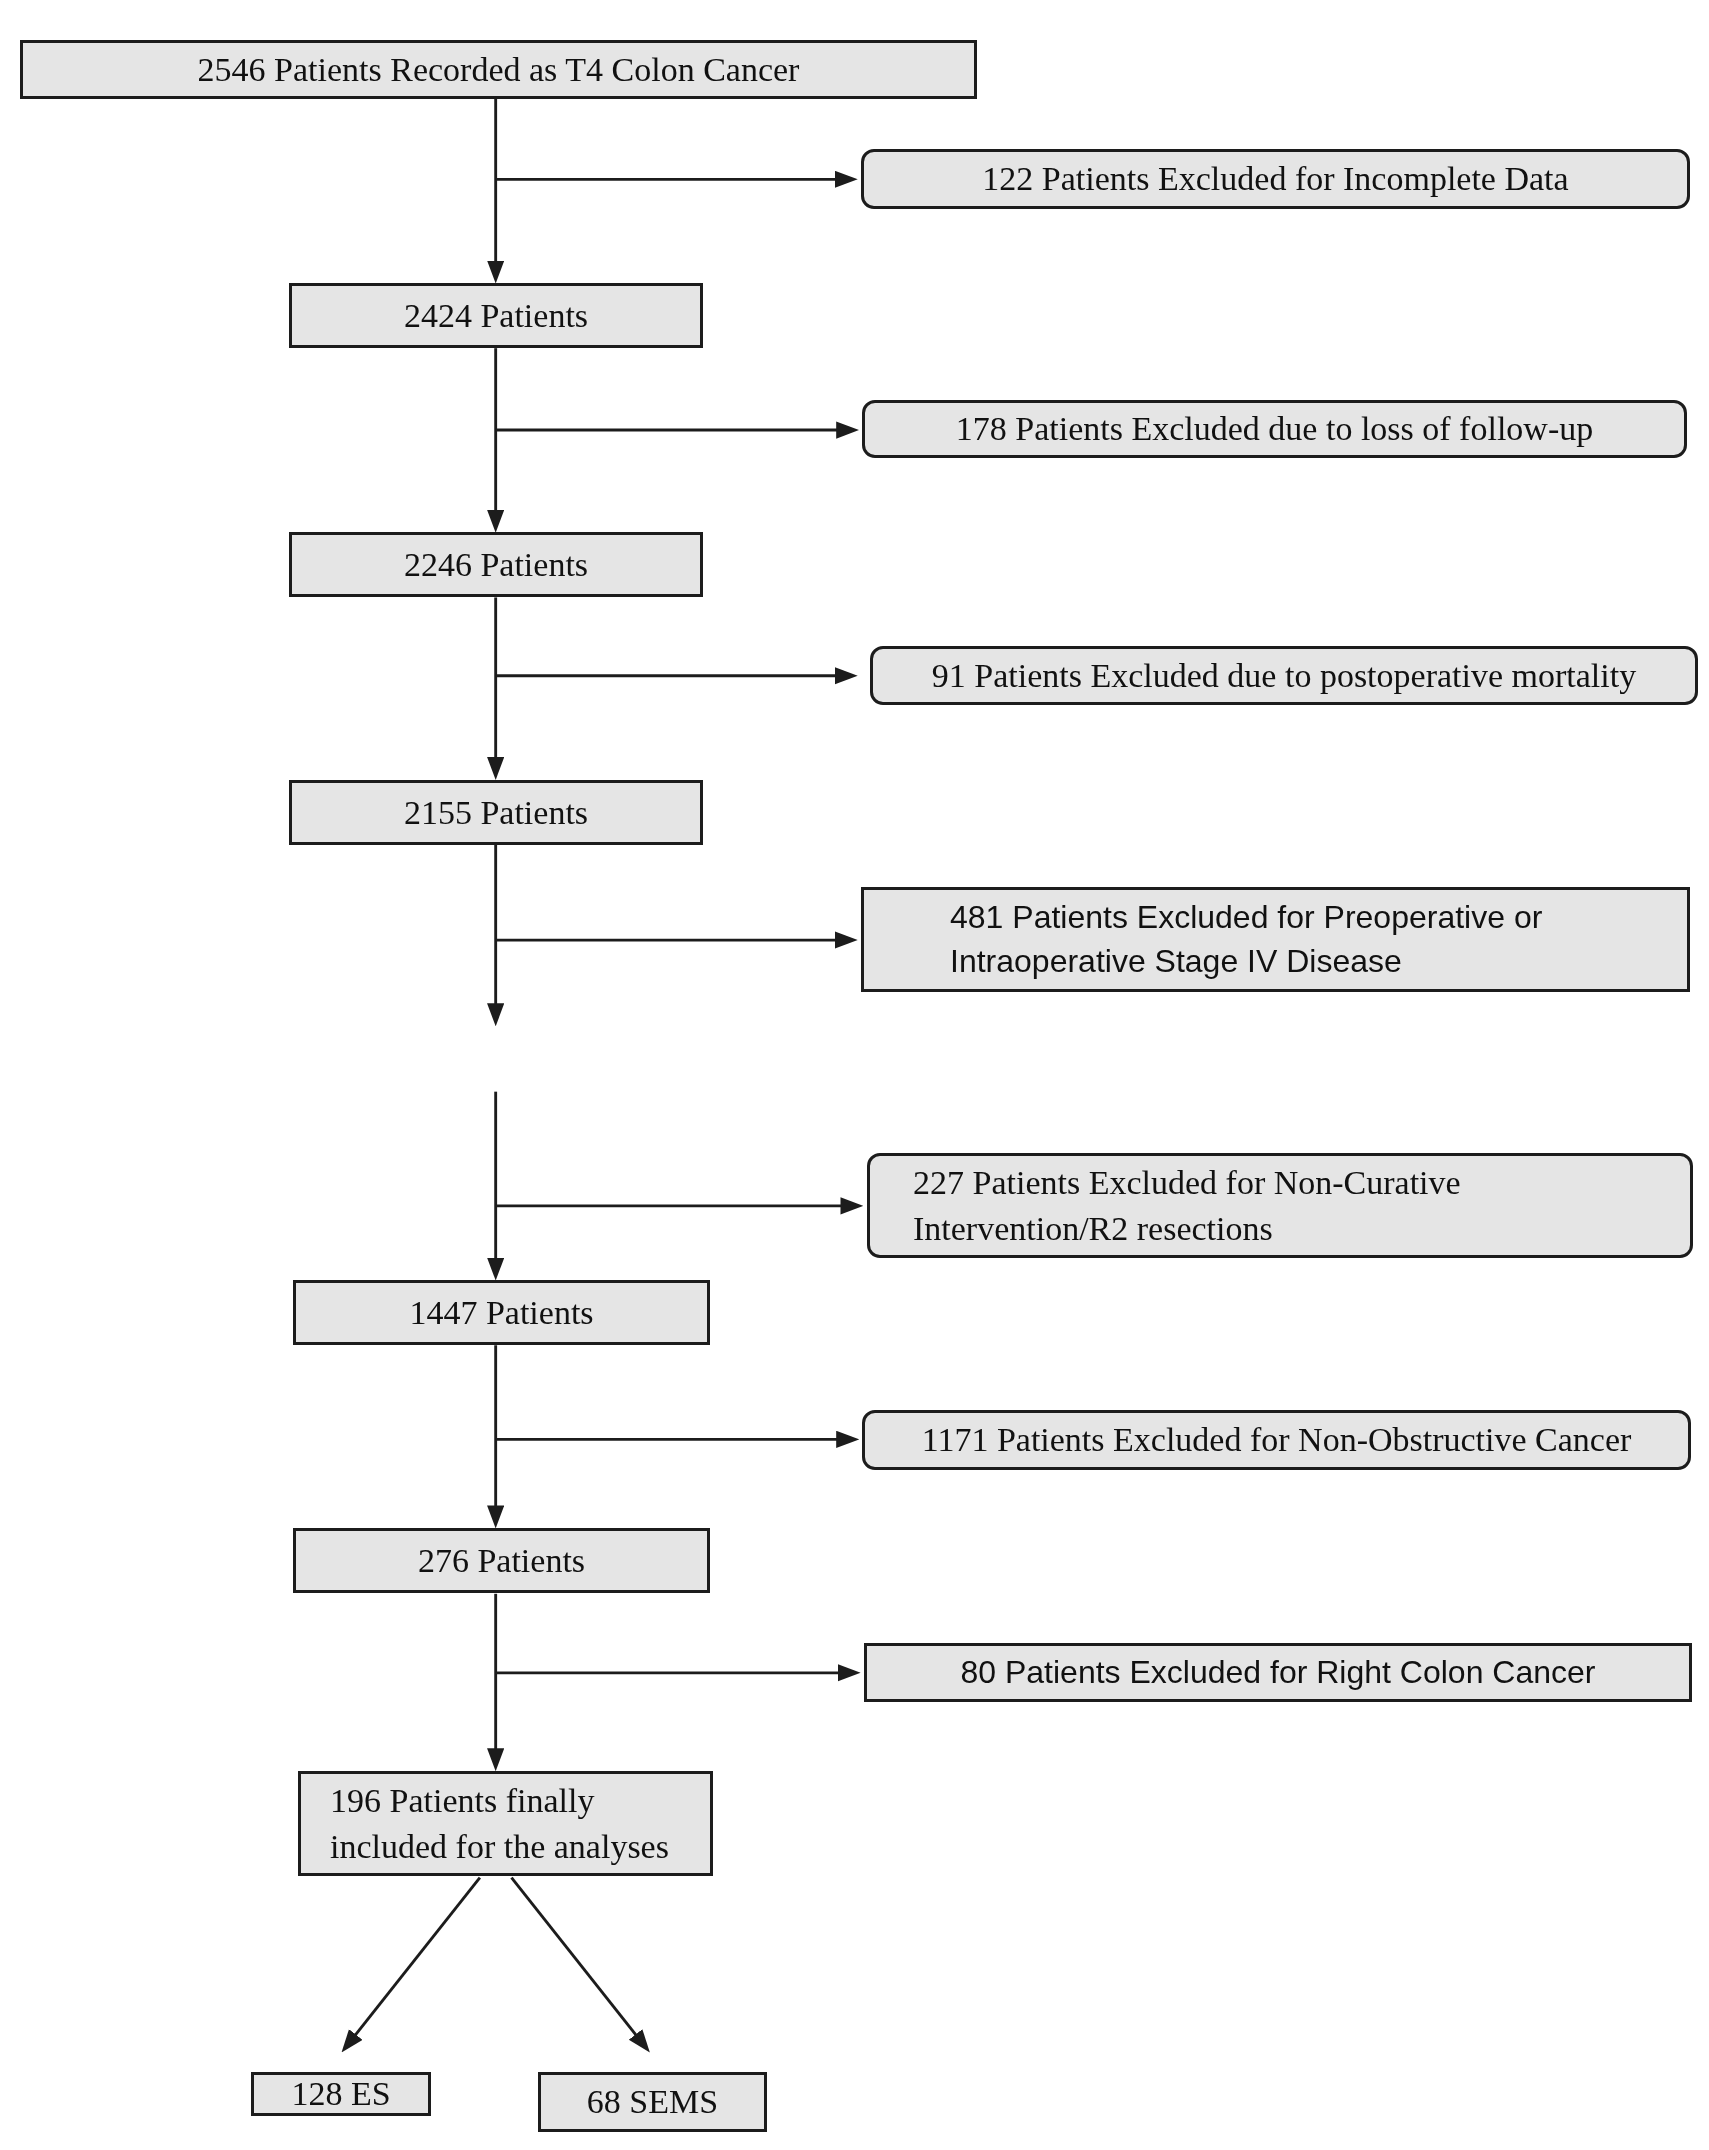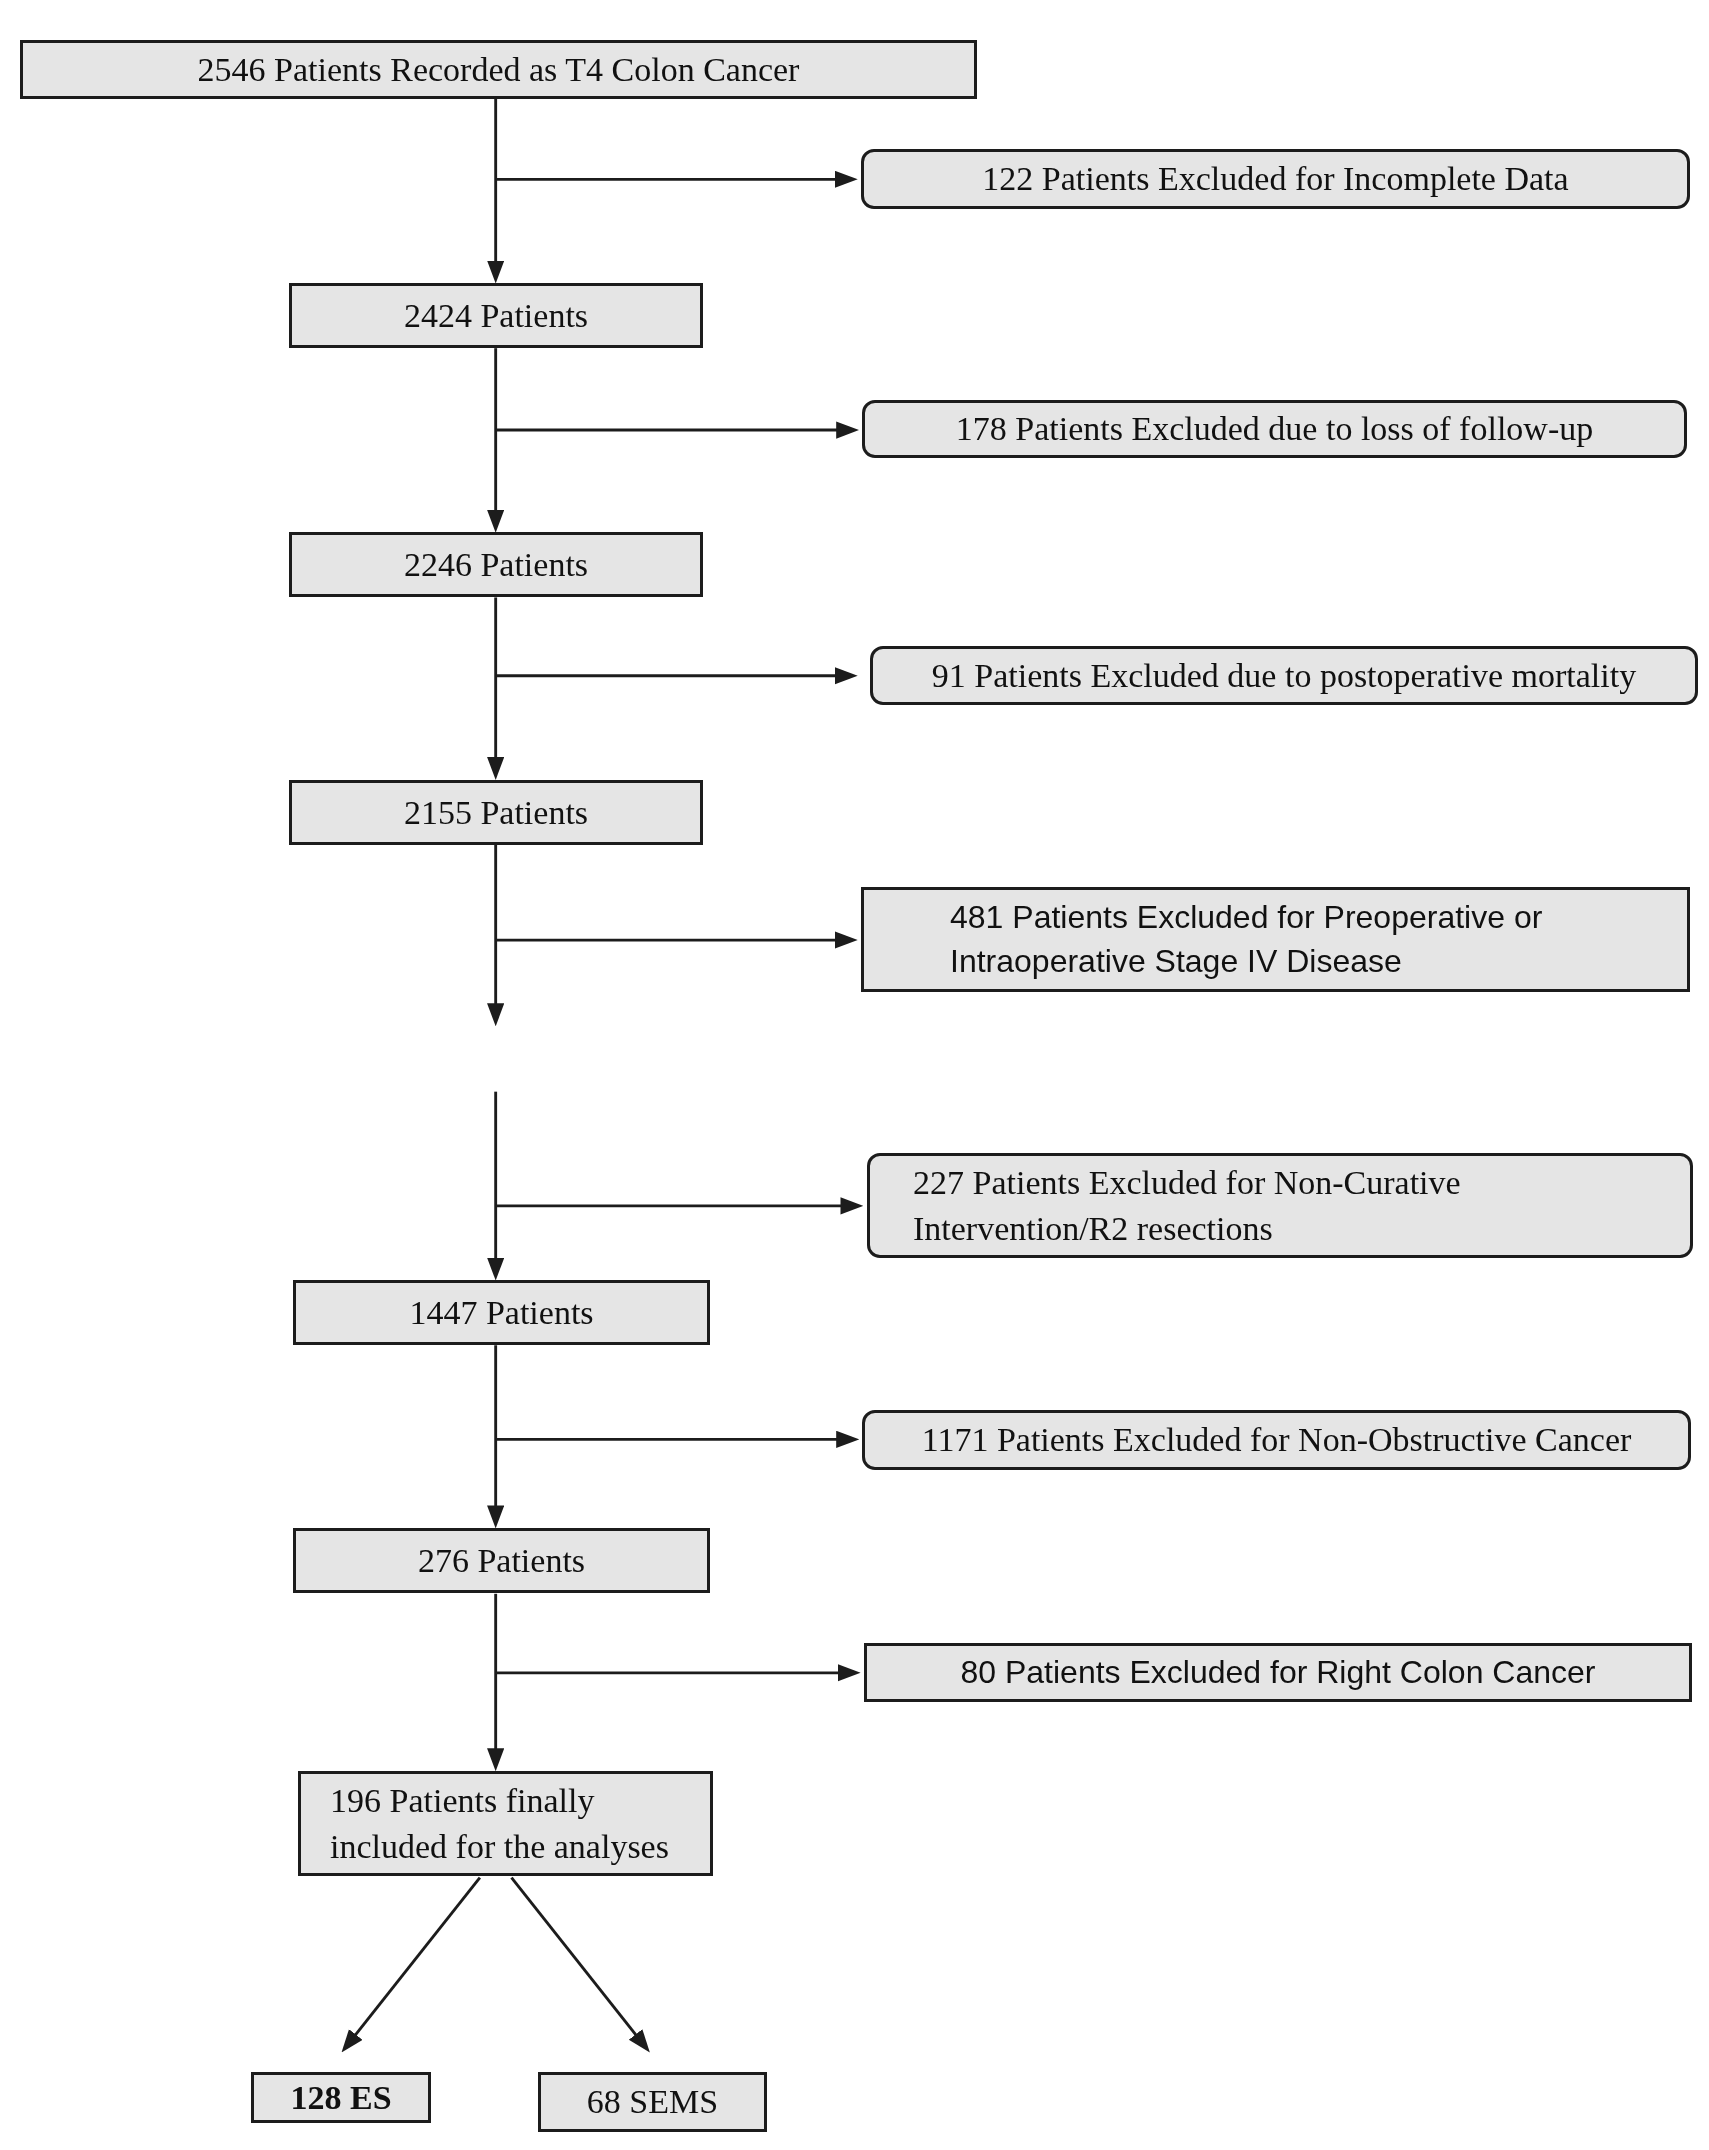--- a/index.html
+++ b/index.html
@@ -50,21 +50,21 @@
   
   .e-122   { left: 861px; top: 149px;  width: 829px; height: 60px; }
   .e-178   { left: 862px; top: 400px;  width: 825px; height: 58px; }
   .e-91    { left: 861px; top: 646px;  width: 828px; height: 59px; margin-left: 9px; }
   .e-481   { left: 861px; top: 887px; width: 829px; height: 105px; padding: 0 86px; }
   .e-227   { left: 867px; top: 1153px; width: 826px; height: 105px; padding: 7px 43px; }
   .e-1171  { left: 862px; top: 1410px; width: 829px; height: 60px; }
   .e-80    { left: 864px; top: 1643px; width: 828px; height: 59px; }
 
   
-  .f-128   { left: 251px; top: 2072px; width: 180px; height: 51px; font-weight: bold; }
+  .f-128   { left: 251px; top: 2072px; width: 180px; height: 44px; }
   .f-68    { left: 538px; top: 2072px; width: 229px; height: 60px; }
 </style>
 </head>
 <body>
 
 <div id="canvas">
 
   <svg id="connectors" width="1709" height="2151" viewBox="0 0 2379 2993" xmlns="http://www.w3.org/2000/svg">
     <defs>
       <marker id="arrow" markerUnits="strokeWidth" markerWidth="8" markerHeight="7" refX="0.5" refY="3" orient="auto">

